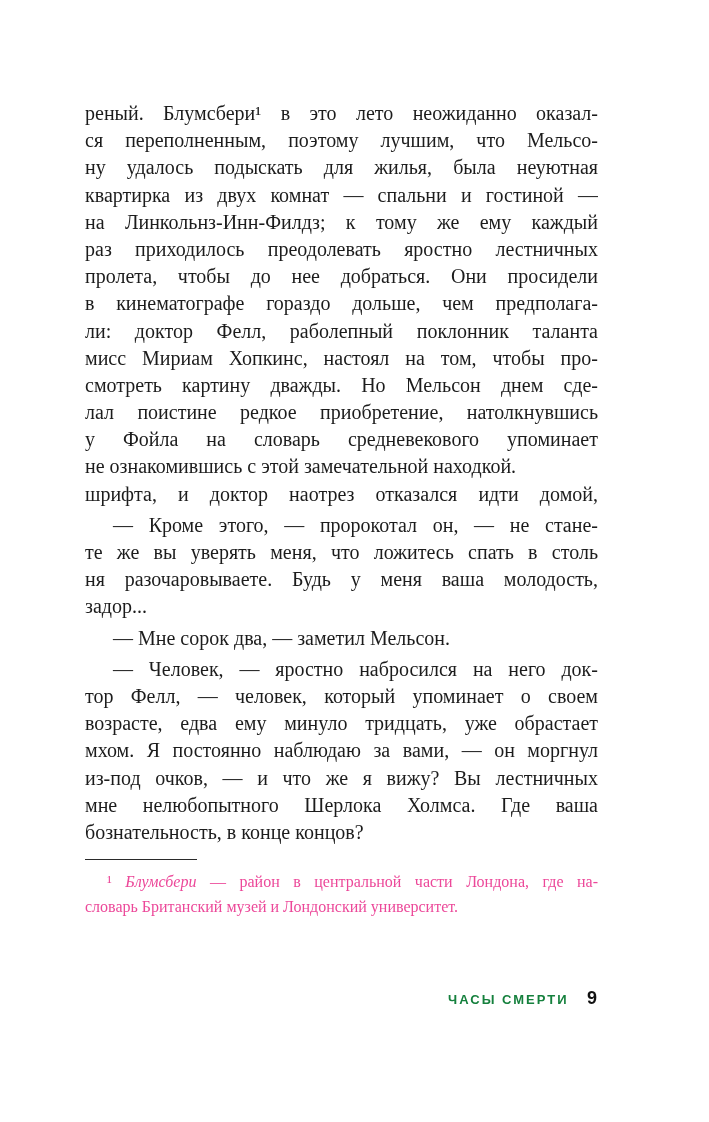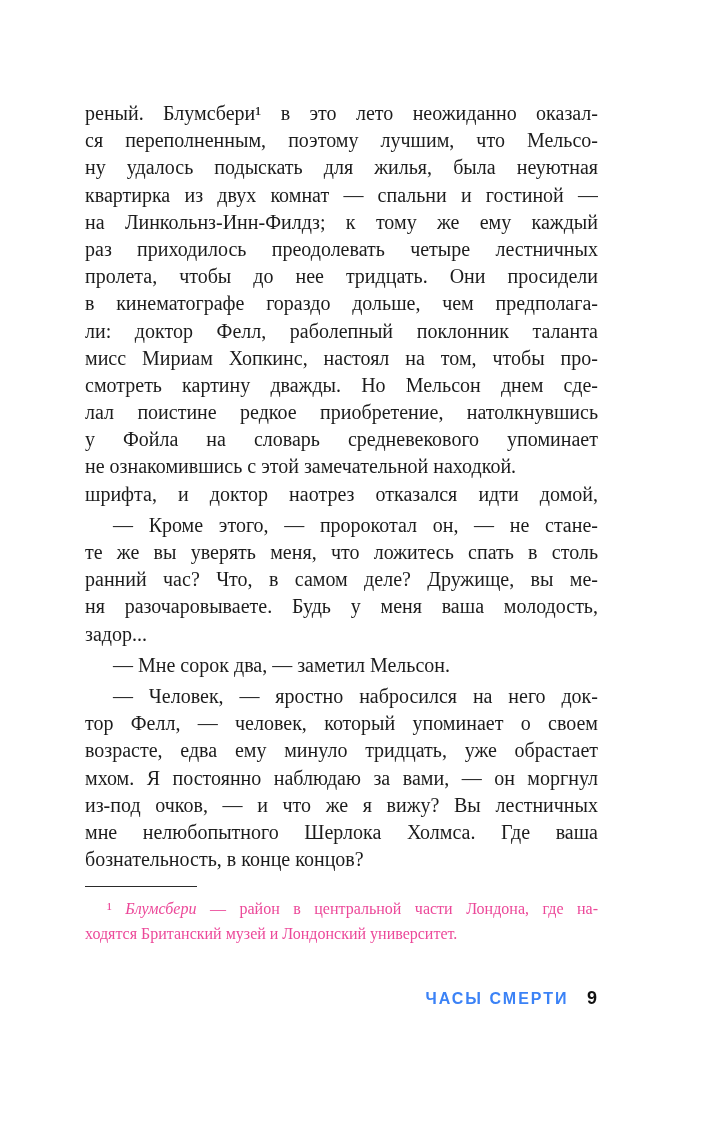--- a/index.html
+++ b/index.html
@@ -49,24 +49,24 @@
   .fn-line i { font-style: italic; }
   .page-footer {
     position: absolute;
     top: 988px;
     right: 112px;
     text-align: right;
     font-family: "Liberation Sans", sans-serif;
     white-space: nowrap;
   }
   .running-title {
-    font-size: 16px;
+    font-size: 13px;
     font-weight: 700;
     letter-spacing: 2px;
-    color: #3b82f6;
+    color: #15803d;
     vertical-align: baseline;
   }
   .page-number {
     font-size: 18px;
     font-weight: 700;
     margin-left: 14px;
     color: #111111;
     vertical-align: baseline;
   }
 </style>
@@ -75,54 +75,53 @@
 
 <div class="page">
   <main class="text-block">
     <div id="paragraphs">
         <div class="para">
           <div class="line just">реный. Блумсбери¹ в это лето неожиданно оказал-</div>
           <div class="line just">ся переполненным, поэтому лучшим, что Мельсо-</div>
           <div class="line just">ну удалось подыскать для жилья, была неуютная</div>
           <div class="line just">квартирка из двух комнат — спальни и гостиной —</div>
           <div class="line just">на Линкольнз-Инн-Филдз; к тому же ему каждый</div>
-          <div class="line just">раз приходилось преодолевать четыре лестничных</div>
-          <div class="line just">пролета, чтобы до нее тридцать. Они просидели</div>
+          <div class="line just">раз приходилось преодолевать яростно лестничных</div>
+          <div class="line just">пролета, чтобы до нее добраться. Они просидели</div>
           <div class="line just">в кинематографе гораздо дольше, чем предполага-</div>
           <div class="line just">ли: доктор Фелл, раболепный поклонник таланта</div>
           <div class="line just">мисс Мириам Хопкинс, настоял на том, чтобы про-</div>
           <div class="line just">смотреть картину дважды. Но Мельсон днем сде-</div>
           <div class="line just">лал поистине редкое приобретение, натолкнувшись</div>
           <div class="line just">у Фойла на словарь средневекового упоминает</div>
           <div class="line">не ознакомившись с этой замечательной находкой.</div>
           <div class="line just">шрифта, и доктор наотрез отказался идти домой,</div>
         </div>
         <div class="para">
           <div class="line just indent">— Кроме этого, — пророкотал он, — не стане-</div>
           <div class="line just">те же вы уверять меня, что ложитесь спать в столь</div>
-          <div class="line just">ранний час? Что, в самом деле? Дружище, вы ме-</div>
           <div class="line just">ня разочаровываете. Будь у меня ваша молодость,</div>
           <div class="line">задор...</div>
         </div>
         <div class="para">
           <div class="line indent">— Мне сорок два, — заметил Мельсон.</div>
         </div>
         <div class="para">
           <div class="line just indent">— Человек, — яростно набросился на него док-</div>
           <div class="line just">тор Фелл, — человек, который упоминает о своем</div>
           <div class="line just">возрасте, едва ему минуло тридцать, уже обрастает</div>
           <div class="line just">мхом. Я постоянно наблюдаю за вами, — он моргнул</div>
           <div class="line just">из-под очков, — и что же я вижу? Вы лестничных</div>
           <div class="line just">мне нелюбопытного Шерлока Холмса. Где ваша</div>
           <div class="line">бознательность, в конце концов?</div>
         </div>
       </div>
     <div class="footnote-sep"></div>
     <div id="footnote" class="footnote">
         <div class="fn-line just indent"><span>¹ </span><i>Блумсбери</i><span> — район в центральной части Лондона, где на-</span></div>
-        <div class="fn-line"><span>ходятся Британский музей и Лондонский университет.</span></div>
+        <div class="fn-line"><span>словарь Британский музей и Лондонский университет.</span></div>
       </div>
   </main>
   <footer class="page-footer">
     <span class="running-title">ЧАСЫ СМЕРТИ</span>
     <span class="page-number">9</span>
   </footer>
 </div>
 
 </body></html>

